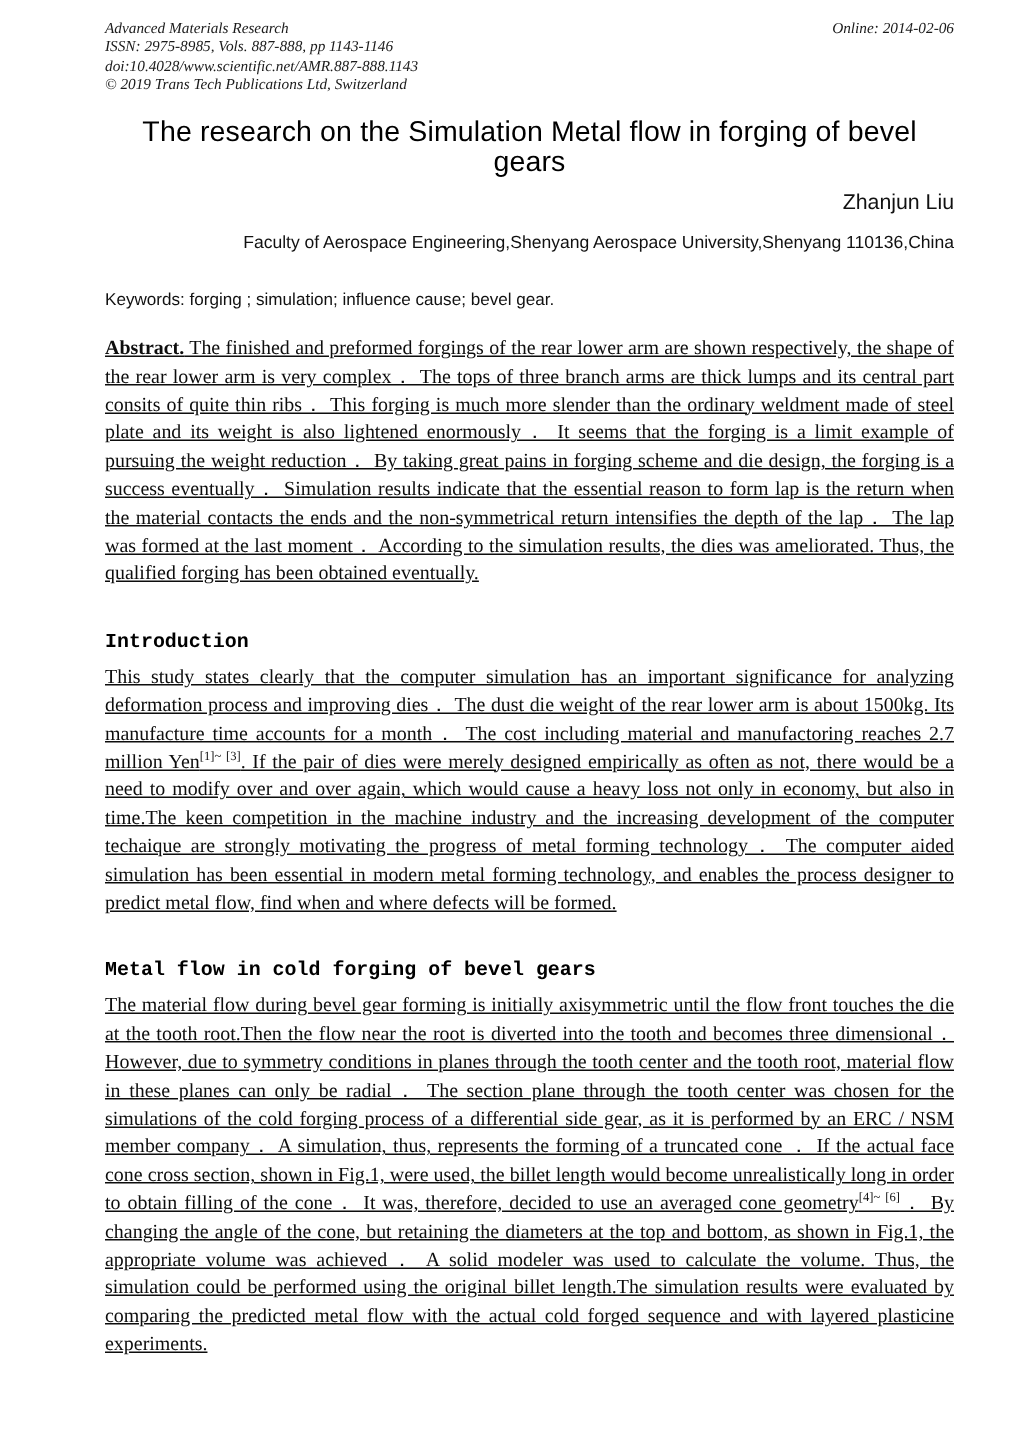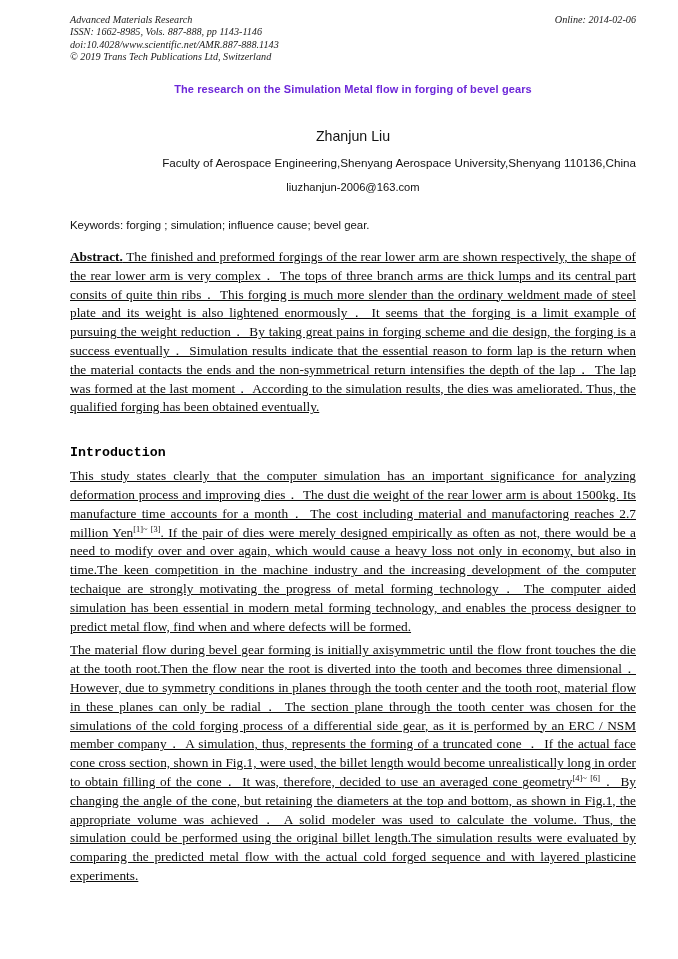--- a/index.html
+++ b/index.html
@@ -37,36 +37,36 @@
   .jheader-right {
     position: absolute;
     right: 0;
     top: 0;
     white-space: nowrap;
   }
 
   
   .title {
     font-family: "Liberation Sans", "DejaVu Sans", sans-serif;
-    font-weight: bold;
-    font-size: 11px;
+    font-weight: normal;
+    font-size: 19px;
     line-height: 20px;
     text-align: center;
-    color: #6d28d9;
+    color: #000000;
     margin-top: 11px;
     letter-spacing: 0.1px;
   }
 
   
   .author {
     font-family: "Liberation Sans", "DejaVu Sans", sans-serif;
     font-size: 14.2px;
-    text-align: center;
+    text-align: right;
     color: #111111;
-    margin-top: 29px;
+    margin-top: 8px;
   }
   .affiliation {
     font-family: "Liberation Sans", "DejaVu Sans", sans-serif;
     font-size: 11.7px;
     text-align: right;
     color: #111111;
     margin-top: 12px;
   }
   .email {
     font-family: "Liberation Sans", "DejaVu Sans", sans-serif;
@@ -122,36 +122,36 @@
 </style>
 </head>
 <body>
 
 <div class="page">
   <div class="content">
 
     <div class="jheader">
       <div class="jheader-left">
         <div>Advanced Materials Research</div>
-        <div>ISSN: 1662-8985, Vols. 887-888, pp 1143-1146</div>
+        <div>ISSN: 2975-8985, Vols. 887-888, pp 1143-1146</div>
         <div>doi:10.4028/www.scientific.net/AMR.887-888.1143</div>
         <div>© 2019 Trans Tech Publications Ltd, Switzerland</div>
       </div>
       <div class="jheader-right">Online: 2014-02-06</div>
     </div>
 
     <div class="title">The research on the Simulation Metal flow in forging of bevel gears</div>
 
     <div class="author">Zhanjun  Liu</div>
     <div class="affiliation">Faculty of Aerospace Engineering,Shenyang Aerospace University,Shenyang 110136,China</div>
-    <div class="email">liuzhanjun-2006@163.com</div>
 
     <div class="keywords"><b>Keywords:</b><span> forging ; simulation; influence cause; bevel gear.</span></div>
 
     <div class="body-para"><span class="lead">Abstract.</span><span> The finished and preformed forgings of the rear lower arm are shown respectively,  the shape of the rear lower arm is very complex．  The tops of three branch arms are thick lumps and its central part consits of quite thin ribs．  This forging is much more slender than the ordinary weldment made of steel plate and its weight is also lightened enormously．  It seems that the forging is a limit example of pursuing the weight reduction．  By taking great pains in forging scheme and die design, the forging is a success eventually．  Simulation results indicate that the essential reason to form lap is the return when the material contacts the ends and the non-symmetrical return intensifies the depth of the lap．  The lap was formed at the last moment．  According to the simulation results, the dies was ameliorated. Thus, the qualified forging has been obtained eventually.</span></div>
 
     <div class="section-heading">Introduction</div>
     <div class="body-para tight"><span>This study states clearly that the computer simulation has an important significance for analyzing deformation process and improving dies．  The dust die weight of the rear lower arm is about 1500kg. Its manufacture time accounts for a month．  The cost including material and manufactoring reaches 2.7 million Yen</span><sup class="cite">[1]~ [3]</sup><span>.  If the pair of dies were merely designed empirically as often as not, there would be a need to modify over and over again, which would cause a heavy loss not only in economy, but also in time.The keen competition in the machine industry and the increasing development of the computer techaique are strongly motivating the progress of metal forming technology．  The computer aided simulation has been essential in modern metal forming technology, and enables the process designer to predict metal flow, find when and where defects will be formed.</span></div>
 
+    <div class="section-heading">Metal flow in cold forging of bevel gears</div>
     <div class="body-para tight"><span>The material flow during bevel gear forming is initially axisymmetric until the flow front touches the die at the tooth root.Then the flow near the root is diverted into the tooth and becomes three dimensional．  However, due to symmetry conditions in planes through the tooth center and the tooth root, material flow in these planes can only be radial．  The section plane through the tooth center was chosen for the simulations of the cold forging process of a differential side gear, as it is performed by an ERC / NSM member company．  A simulation, thus, represents the forming of a truncated cone ．  If the actual face cone cross section, shown in Fig.1, were used, the billet length would become unrealistically long in order to obtain filling of the cone．  It was, therefore, decided to use an averaged cone geometry</span><sup class="cite">[4]~ [6]</sup><span>．  By changing the angle of the cone, but retaining the diameters at the top and bottom, as shown in Fig.1, the appropriate volume was achieved．  A solid modeler was used to calculate the volume. Thus, the simulation could be performed using the original billet length.The simulation results were evaluated by comparing the predicted metal flow with the actual cold forged sequence and with layered plasticine experiments.</span></div>
 
   </div>
 </div>
 
 </body></html>

